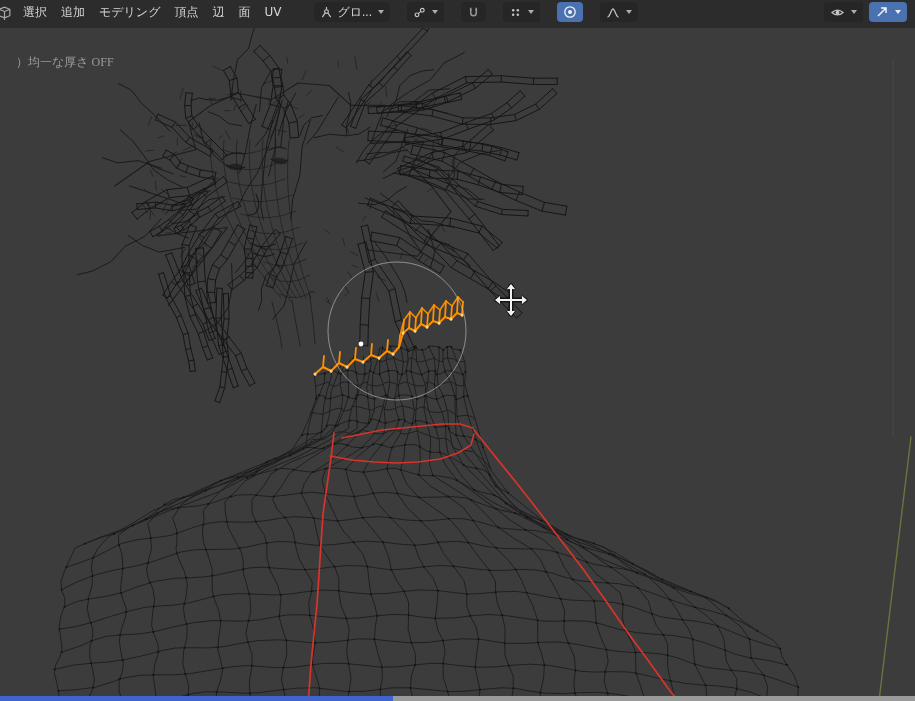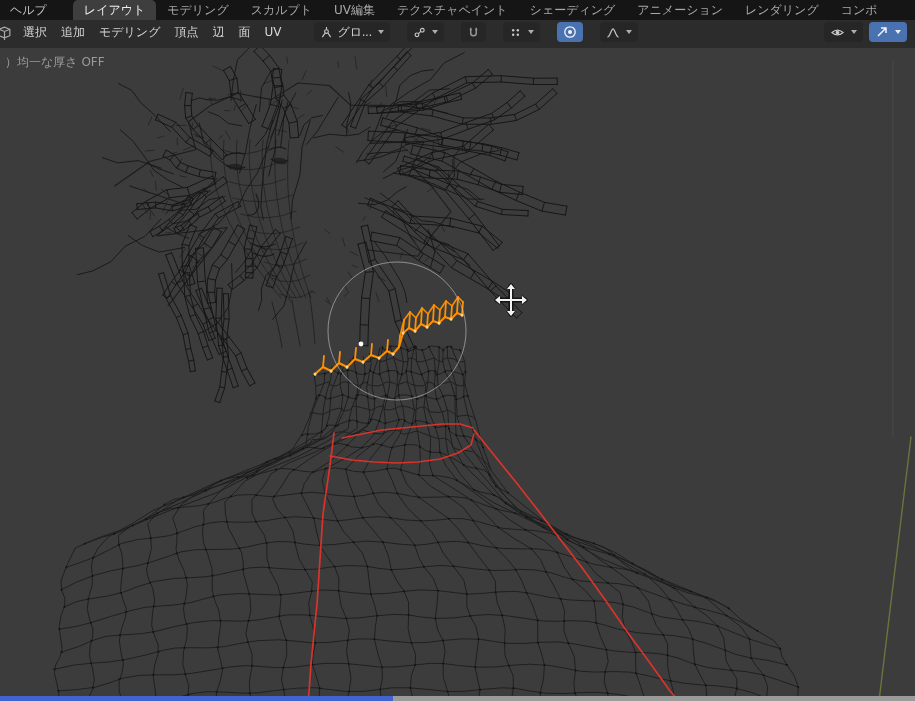--- a/index.html
+++ b/index.html
@@ -25,21 +25,21 @@
   .right-group{display:flex;align-items:center;gap:6px;margin-left:auto;}
   .capsule{display:flex;align-items:center;gap:4px;background:#262626;border:none;
     border-radius:4px;height:20px;padding:0 6px;color:#d6d6d6;font-size:12px;cursor:default;}
   .capsule.blue{background:#4a72b0;}
   .caret{width:0;height:0;border-left:3.5px solid transparent;border-right:3.5px solid transparent;
     border-top:4px solid #aeaeae;margin-left:2px;}
   .capsule.blue .caret{border-top-color:#e8eefc;}
   svg.ic{display:block;}
 
   
-  .status-line{position:absolute;z-index:2;left:5px;top:54px;font-size:12px;color:#9b9b9b;}
+  .status-line{position:absolute;z-index:2;left:16px;top:54px;font-size:12px;color:#9b9b9b;font-family:Liberation Serif, serif;}
 
   
   .progress{position:absolute;z-index:4;left:0;right:0;bottom:0;height:5px;background:#9a9a9a;}
   .played{height:100%;width:43%;background:#3f63cf;}
 </style>
 </head>
 <body>
 
 <div class="app" style="background: rgb(60, 60, 60);">
 
@@ -66,34 +66,20 @@
       <path d="M400 336L404 320L410 312L416 318L422 308L428 314L434 305L440 310L446 301L452 306L458 297L463 302" fill="none" stroke="#ff9100" stroke-width="1.6" opacity="0.95" stroke-linecap="round" stroke-linejoin="round"></path>
       <path d="M315 374l.1 .1M331 371l.1 .1M347 367l.1 .1M363 362l.1 .1M379 358l.1 .1M393 354l.1 .1M403 333l.1 .1M415 331l.1 .1M427 327l.1 .1M439 323l.1 .1M451 319l.1 .1M462 315l.1 .1" fill="none" stroke="#ffd28a" stroke-width="3" opacity="1" stroke-linecap="round" stroke-linejoin="round"></path>
       <circle cx="361" cy="344" r="2.4" fill="#ffffff"></circle>
       <circle cx="397" cy="331" r="69" fill="none" stroke="#d4d4d4" stroke-width="1" opacity="0.55"></circle>
       <path d="M511 286V314M497 300H525" fill="none" stroke="#111111" stroke-width="5" opacity="0.9" stroke-linecap="round" stroke-linejoin="round"></path>
       <path d="M511 283l-5 6h10z M511 317l-5 -6h10z M494 300l6 -5v10z M528 300l-6 -5v10z" fill="#111111" opacity="0.9"></path>
       <path d="M511 287V313M498 300H524" fill="none" stroke="#f2f2f2" stroke-width="2" opacity="1" stroke-linecap="round" stroke-linejoin="round"></path>
       <path d="M511 284l-4 5h8z M511 316l-4 -5h8z M495 300l5 -4v8z M527 300l-5 -4v8z" fill="#f2f2f2"></path>
     </svg>
 
-  <header class="topbar">
-    <div class="menu-label">ヘルプ</div>
-    <nav class="tabs">
-      <div class="tab active">レイアウト</div>
-      <div class="tab">モデリング</div>
-      <div class="tab">スカルプト</div>
-      <div class="tab">UV編集</div>
-      <div class="tab">テクスチャペイント</div>
-      <div class="tab">シェーディング</div>
-      <div class="tab">アニメーション</div>
-      <div class="tab">レンダリング</div>
-      <div class="tab">コンポ</div>
-    </nav>
-  </header>
 
   <div class="vheader">
     <span class="ed-icon">
       <svg class="ic" width="15" height="15" viewBox="0 0 14 14">
           <path d="M2 4l5-2 5 2v6l-5 2-5-2z M2 4l5 2 5-2 M7 6v8" fill="none" stroke="#c2c2c2" stroke-width="1.1"></path>
         </svg>
     </span>
     <span class="vmenu">選択</span>
     <span class="vmenu">追加</span>
     <span class="vmenu">モデリング</span>

